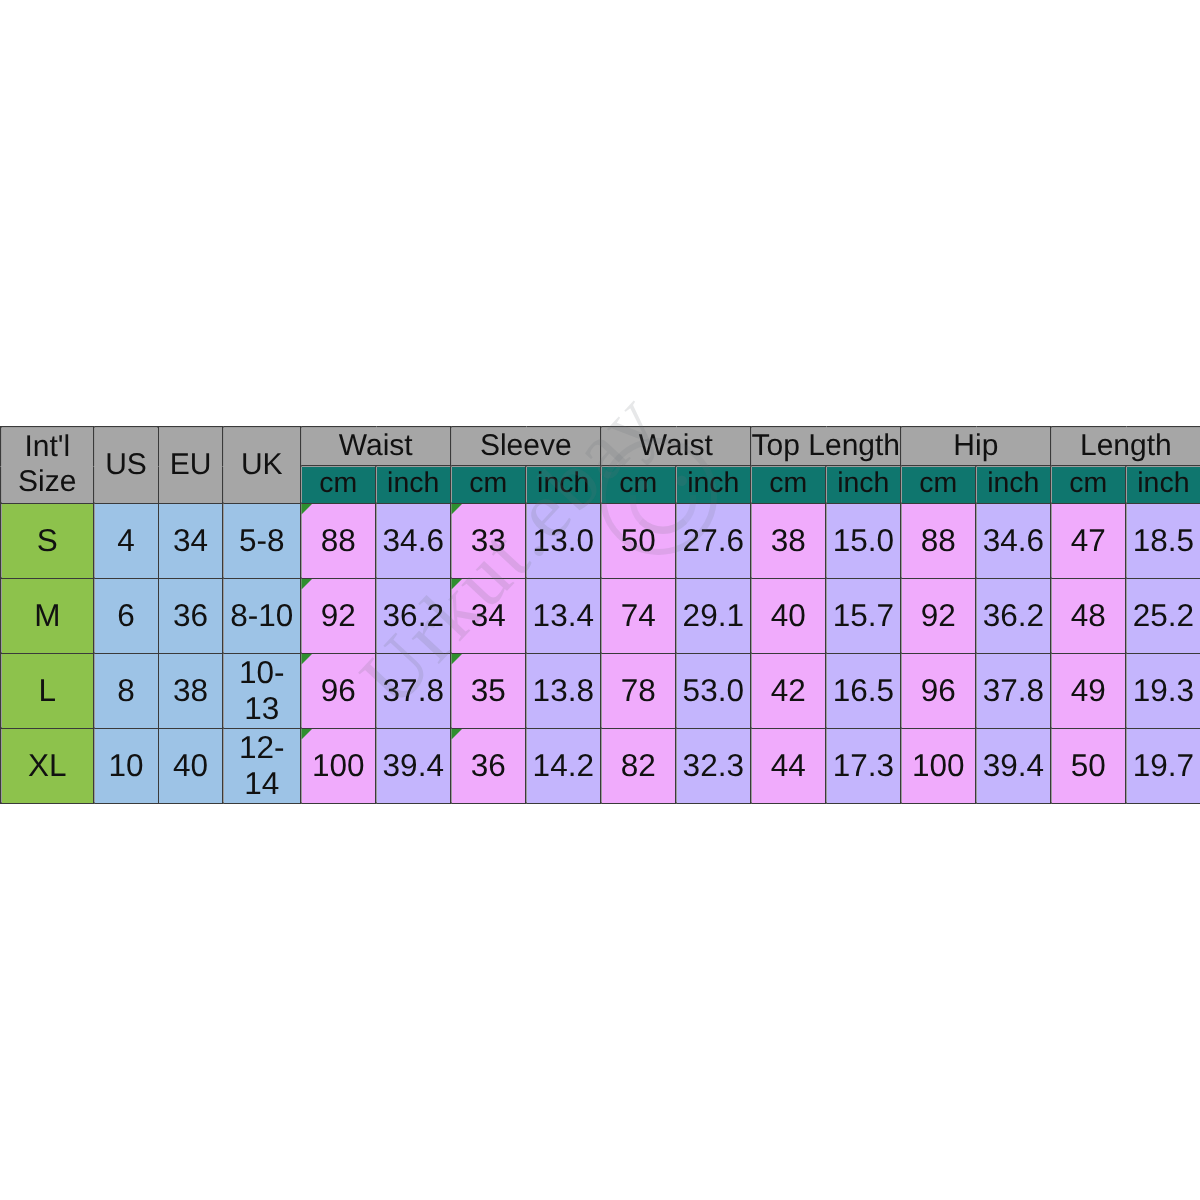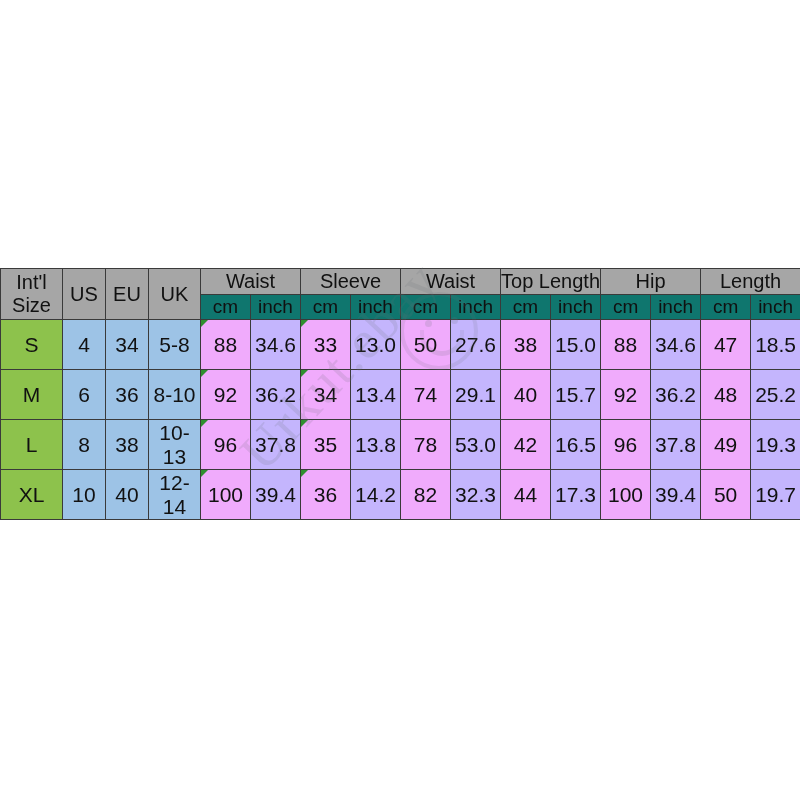--- a/index.html
+++ b/index.html
@@ -68,21 +68,21 @@
     border-left: 4px solid rgba(105, 115, 120, 0.10);
     border-right: 4px solid rgba(105, 115, 120, 0.10);
     border-radius: 0 0 40px 40px;
     box-sizing: border-box;
   }
 
   
   #size-chart-table {
     position: absolute;
     left: 0px;
-    top: 268px;
+    top: 284px;
     width: 800px;
     border-collapse: collapse;
     table-layout: fixed;
     z-index: 2;
   }
   #size-chart-table td,
   #size-chart-table th {
     border: 1px solid #3a3a3a;
     text-align: center;
     vertical-align: middle;

